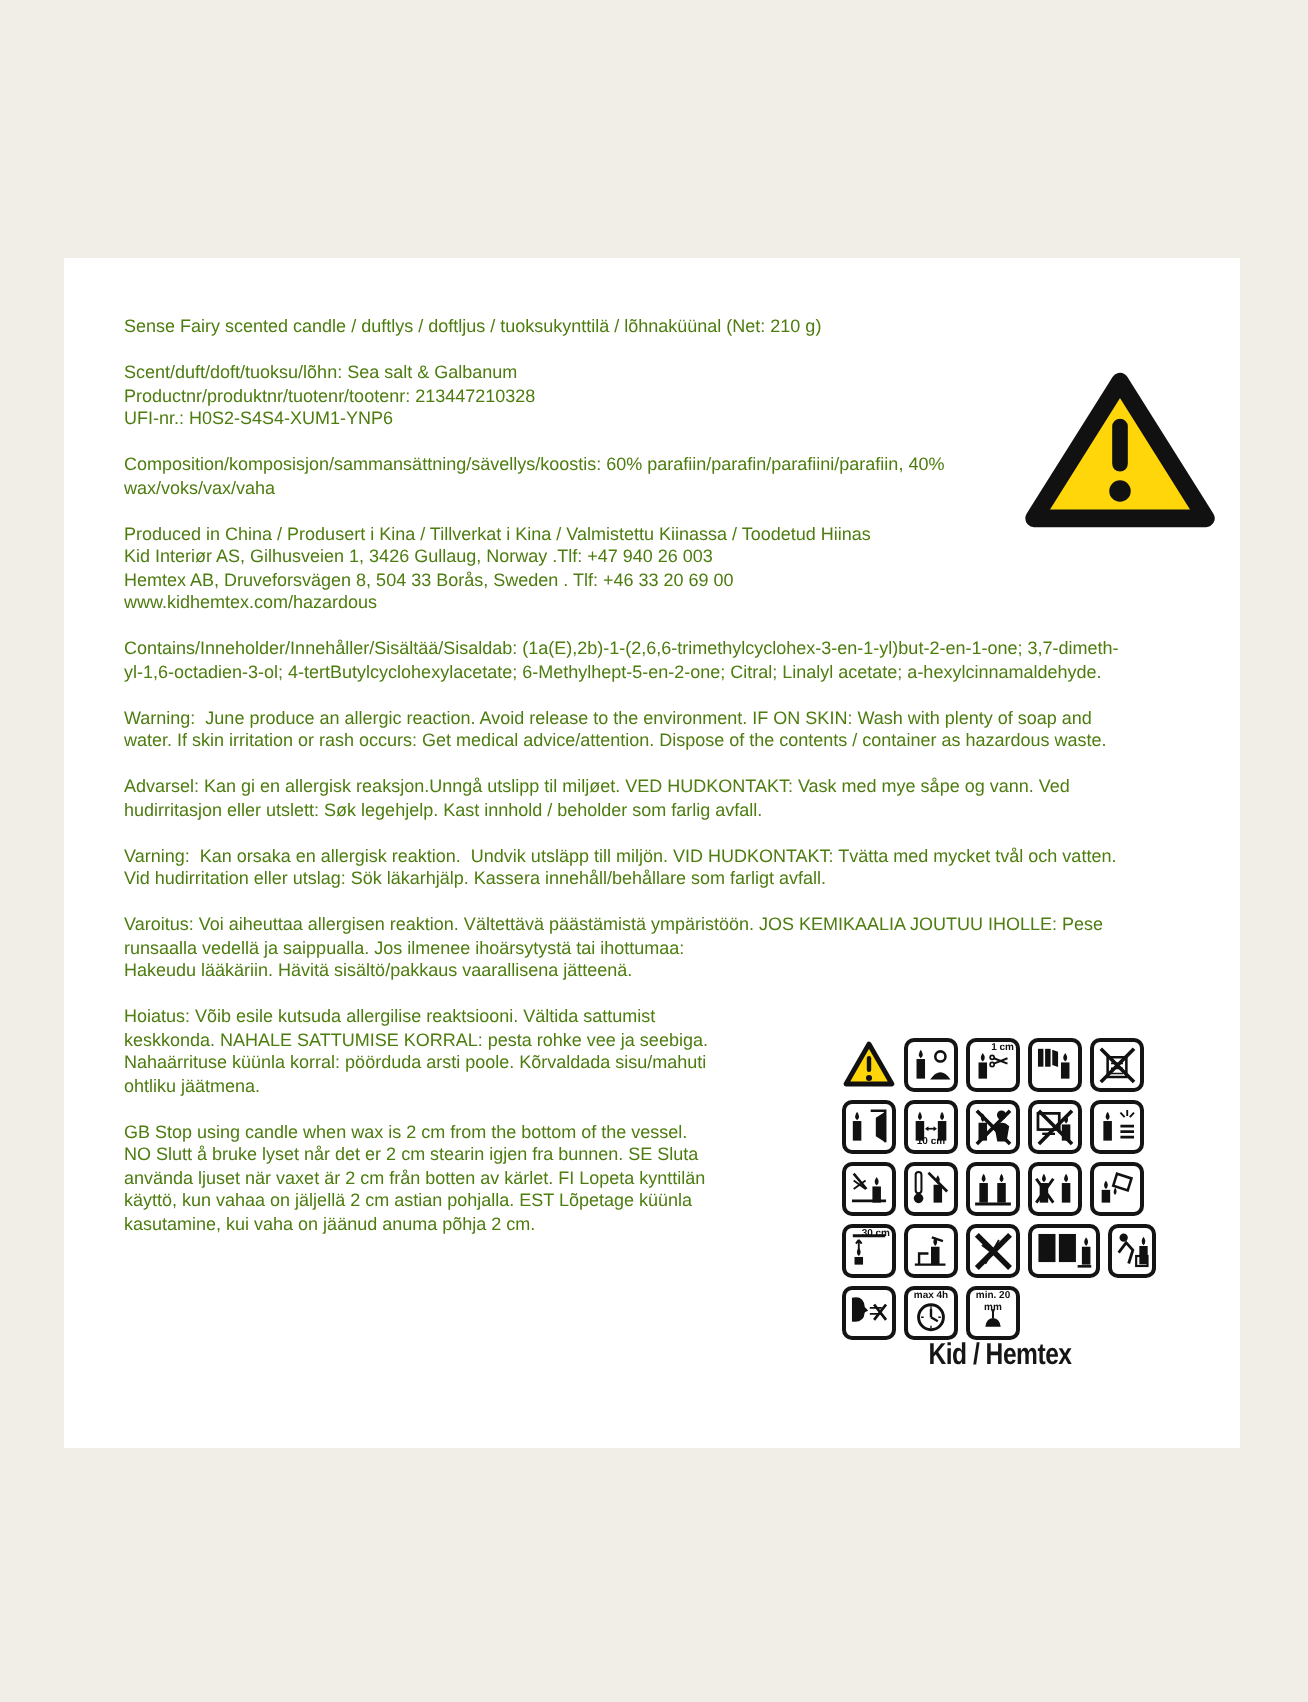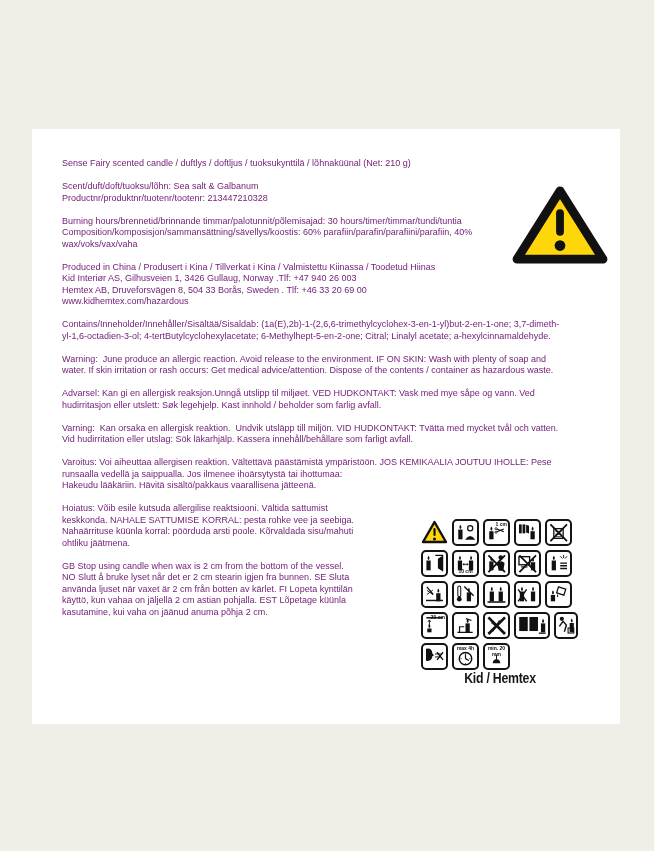--- a/index.html
+++ b/index.html
@@ -1,19 +1,19 @@
 <!DOCTYPE html>
 <html><head>
 <meta charset="utf-8">
 <style>
   html,body{margin:0;padding:0;}
   body{width:654px;height:851px;font-family:"Liberation Sans","DejaVu Sans",sans-serif;}
   .page{position:relative;width:654px;height:851px;background:#f1eee7;overflow:hidden;}
   .label{position:absolute;left:32px;top:129px;width:588px;height:595px;background:#ffffff;}
-  .text-col{position:absolute;left:30px;top:29px;color:#701a75;}
+  .text-col{position:absolute;left:30px;top:29px;color:#4d7c0f;}
   .para{margin:0 0 11.5px 0;}
   .tline{font-size:9px;line-height:11.5px;white-space:pre;}
   .big-triangle{position:absolute;left:476px;top:54px;width:104px;height:84px;}
   .grid{position:absolute;left:389px;top:390px;width:158px;}
   .grid-row{display:flex;gap:4px;margin-bottom:4px;}
   .cell{position:relative;width:27px;height:27px;border:2px solid #141414;border-radius:5px;background:#fff;box-sizing:border-box;flex:none;}
   .cell.plain{border:none;border-radius:0;}
   .mot{position:absolute;left:0;top:0;width:100%;height:100%;}
   .clab{position:absolute;font-weight:700;font-size:5px;line-height:5.5px;color:#111;z-index:2;text-align:center;}
   .lab-top{top:1px;left:1px;right:1px;}
@@ -27,23 +27,23 @@
 <div class="page">
   <div class="label">
 
     <div class="text-col">
         <div class="para">
           <div class="tline">Sense Fairy scented candle / duftlys / doftljus / tuoksukynttilä / lõhnaküünal (Net: 210 g)</div>
         </div>
         <div class="para">
           <div class="tline">Scent/duft/doft/tuoksu/lõhn: Sea salt &amp; Galbanum</div>
           <div class="tline">Productnr/produktnr/tuotenr/tootenr: 213447210328</div>
-        </div>
-        <div class="para">
-          <div class="tline">Burning hours/brennetid/brinnande timmar/palotunnit/põlemisajad: 30 hours/timer/timmar/tundi/tuntia</div>
+          <div class="tline">UFI-nr.: H0S2-S4S4-XUM1-YNP6</div>
+        </div>
+        <div class="para">
           <div class="tline">Composition/komposisjon/sammansättning/sävellys/koostis: 60% parafiin/parafin/parafiini/parafiin, 40%</div>
           <div class="tline">wax/voks/vax/vaha</div>
         </div>
         <div class="para">
           <div class="tline">Produced in China / Produsert i Kina / Tillverkat i Kina / Valmistettu Kiinassa / Toodetud Hiinas</div>
           <div class="tline">Kid Interiør AS, Gilhusveien 1, 3426 Gullaug, Norway .Tlf: +47 940 26 003</div>
           <div class="tline">Hemtex AB, Druveforsvägen 8, 504 33 Borås, Sweden . Tlf: +46 33 20 69 00</div>
           <div class="tline">www.kidhemtex.com/hazardous</div>
         </div>
         <div class="para">

